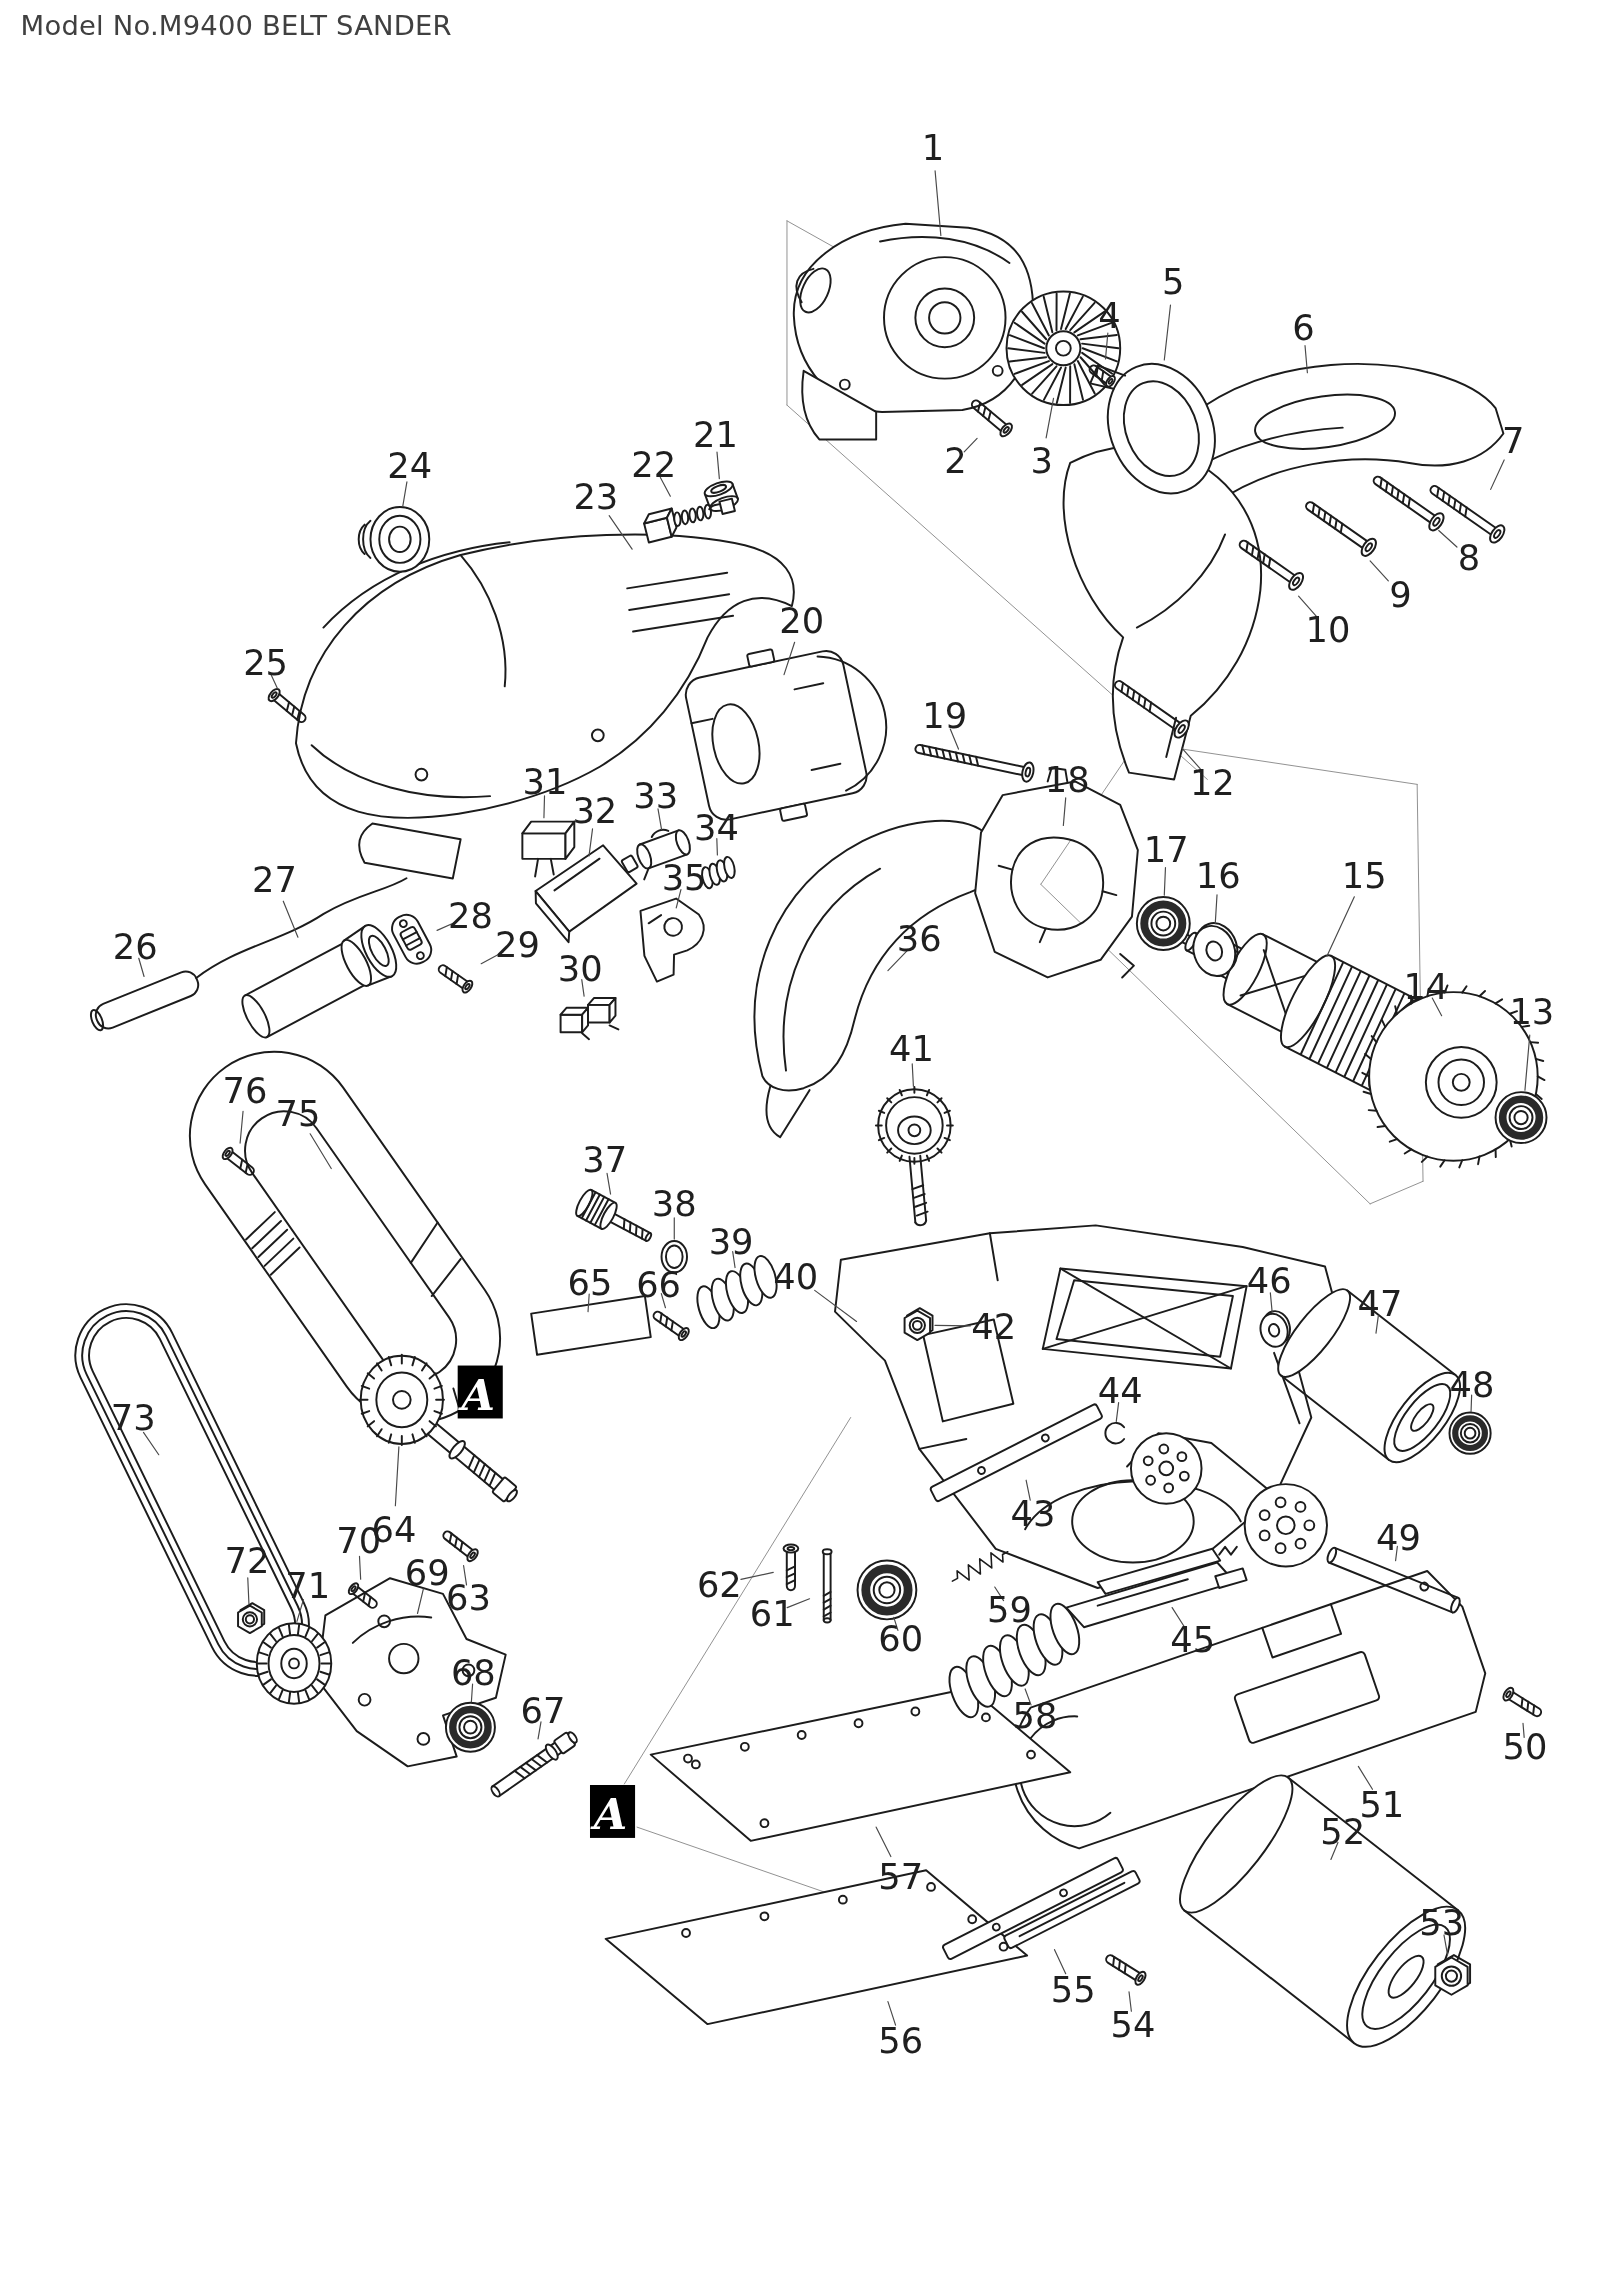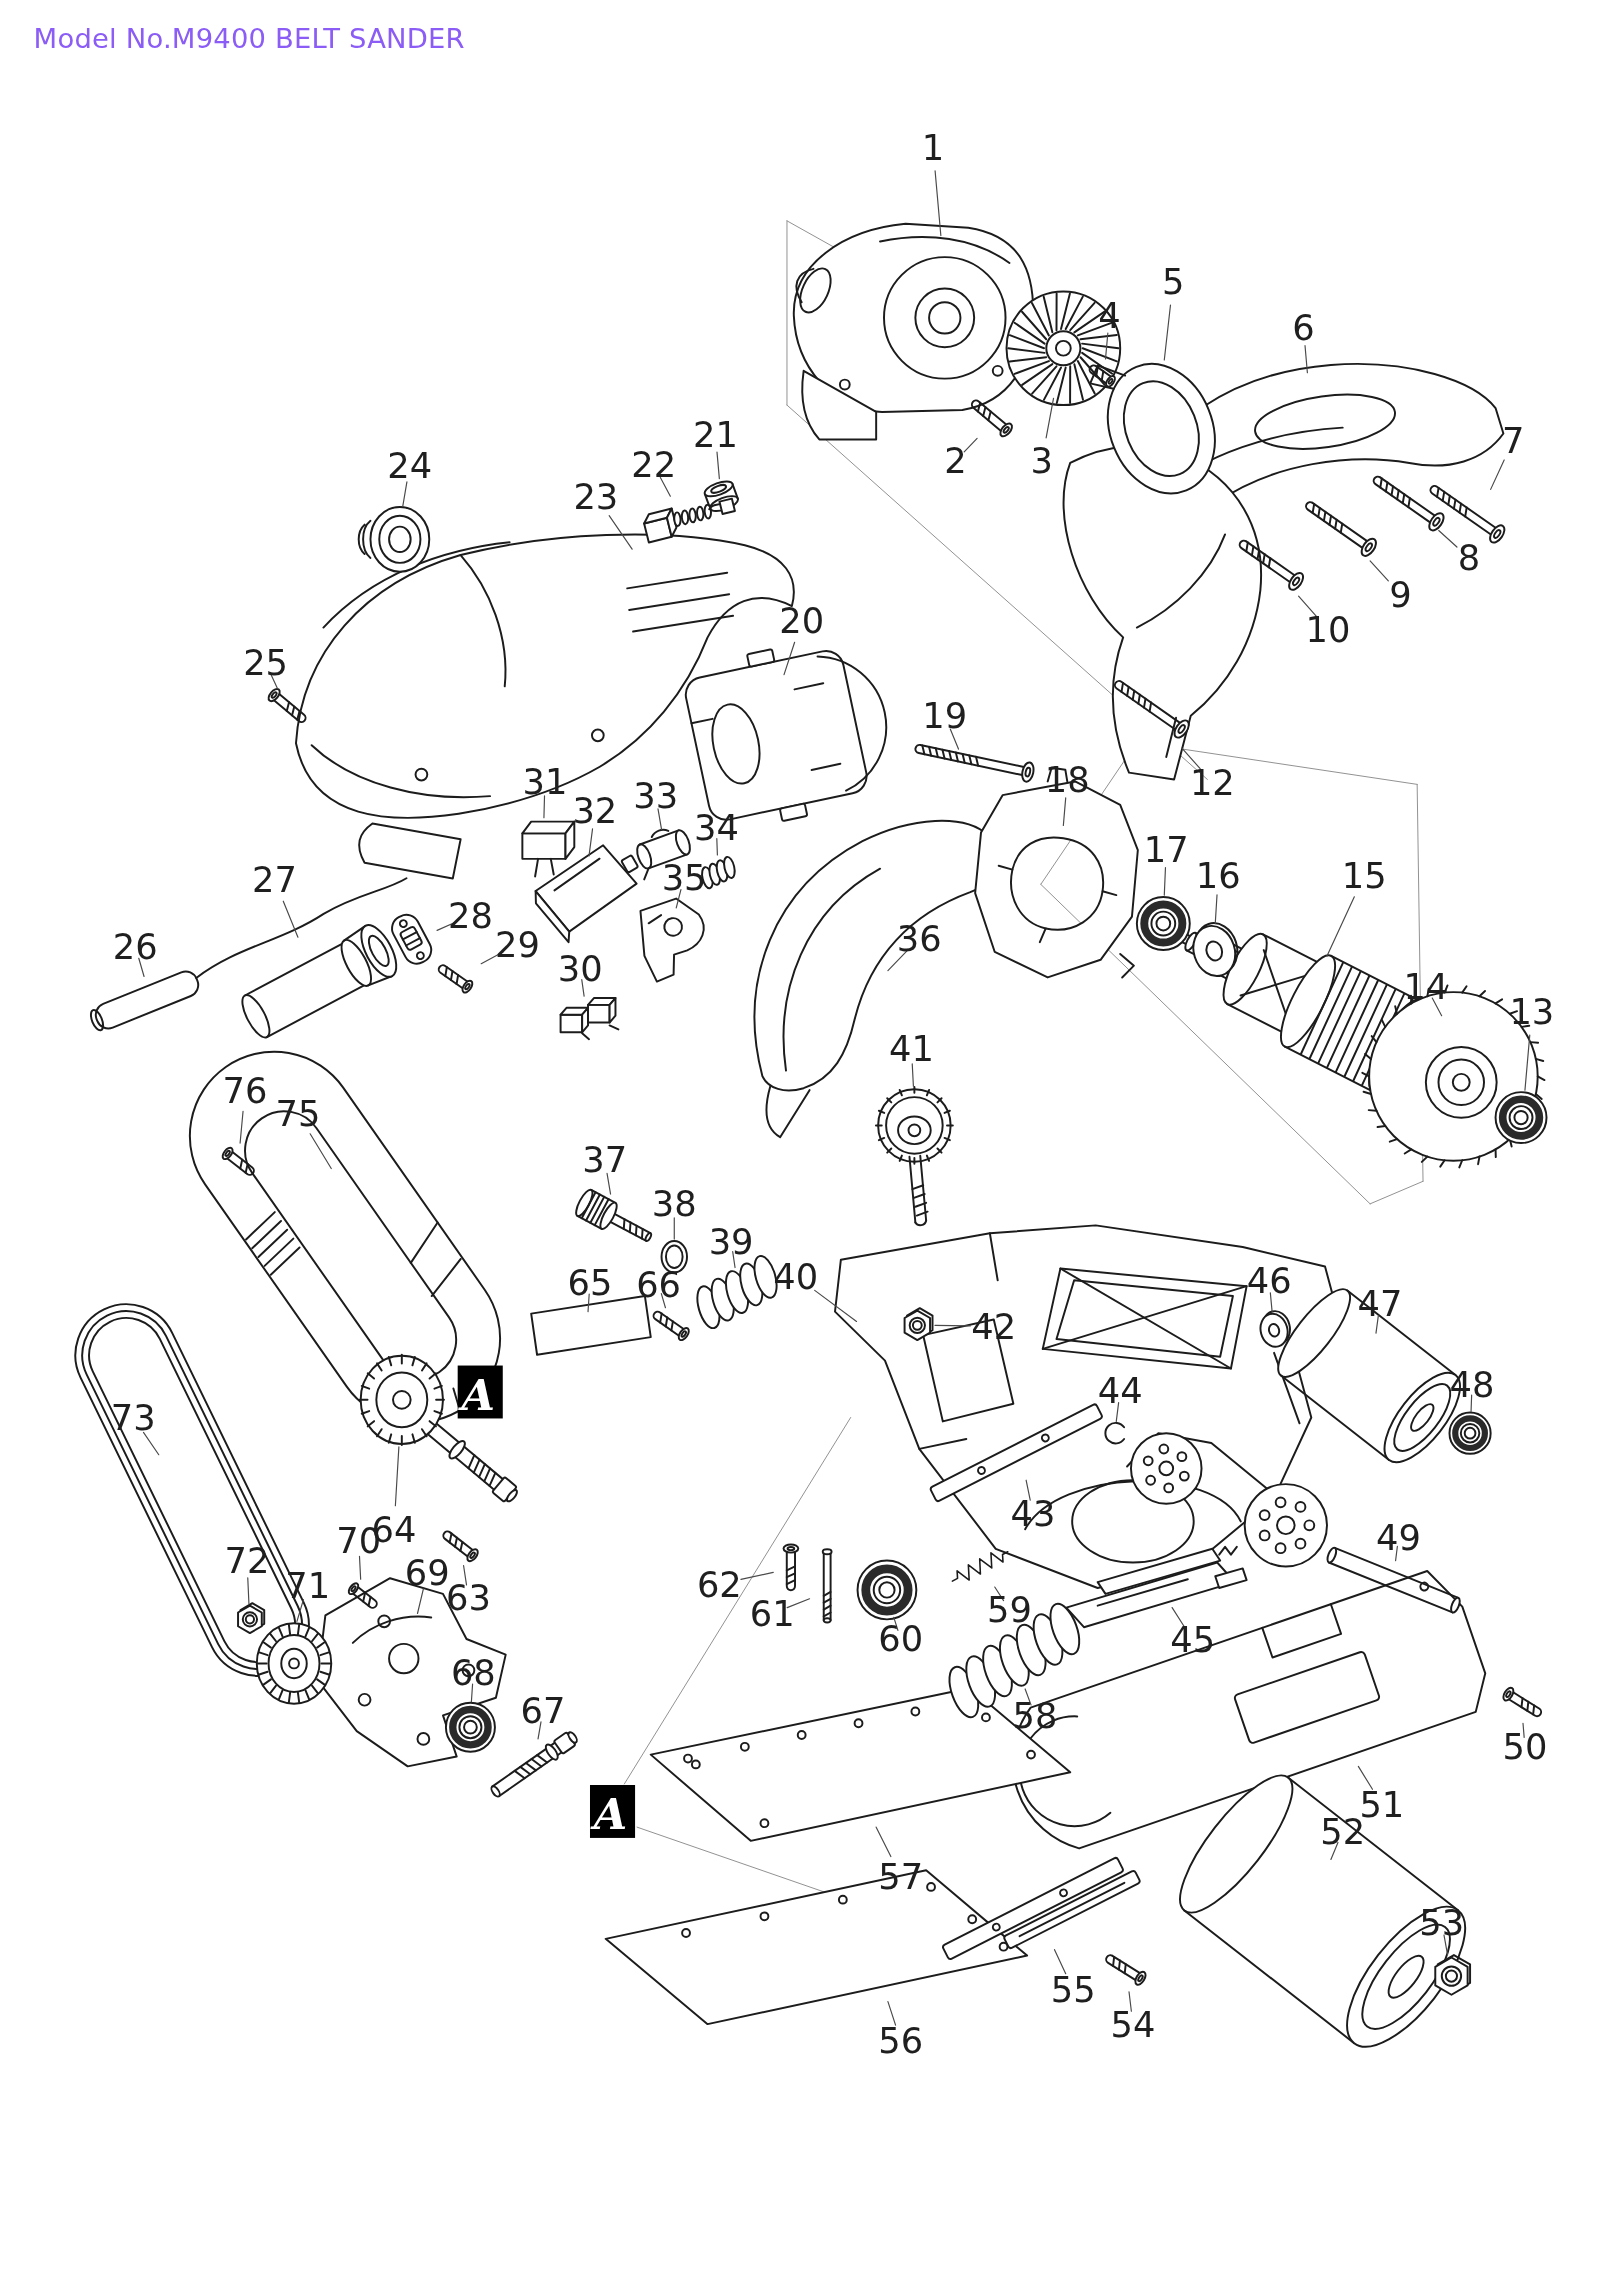--- a/index.html
+++ b/index.html
@@ -1,19 +1,19 @@
 <!DOCTYPE html>
 <html><head>
 <meta charset="utf-8">
 <style>
   html,body{margin:0;padding:0;background:#fff;}
   .page{position:relative;width:1621px;height:2293px;background:#ffffff;
         font-family:"DejaVu Sans",sans-serif;overflow:hidden;}
-  h1{position:absolute;left:20.6px;top:9.8px;margin:13px;font-size:27.4px;font-weight:normal;
-     color:#8b5cf6;letter-spacing:0.2px;font-family:"DejaVu Sans",sans-serif;}
+  h1{position:absolute;left:20.6px;top:9.8px;margin:0;font-size:27.4px;font-weight:normal;
+     color:#404040;letter-spacing:0.2px;font-family:"DejaVu Sans",sans-serif;}
   #diagram-svg{position:absolute;left:0;top:0;}
   #diagram-svg *{stroke:#1c1c1c;stroke-width:2;fill:none;stroke-linecap:round;stroke-linejoin:round;}
   #diagram-svg .f{fill:#ffffff;}
   #diagram-svg .ringDark{stroke:#2a2a2a;fill:none;}
   #diagram-svg .lead{stroke:#4a4a4a;stroke-width:1.2;}
   #diagram-svg .guide{stroke:#8f8f8f;stroke-width:1;}
   #diagram-svg text{stroke:none;}
   #diagram-svg .num{fill:#1f1f1f;font-size:36px;font-family:"DejaVu Sans",sans-serif;}
   #diagram-svg .mark{fill:#000;stroke:none;}
   #diagram-svg .markA{fill:#fff;font-size:44px;font-style:italic;font-weight:bold;

